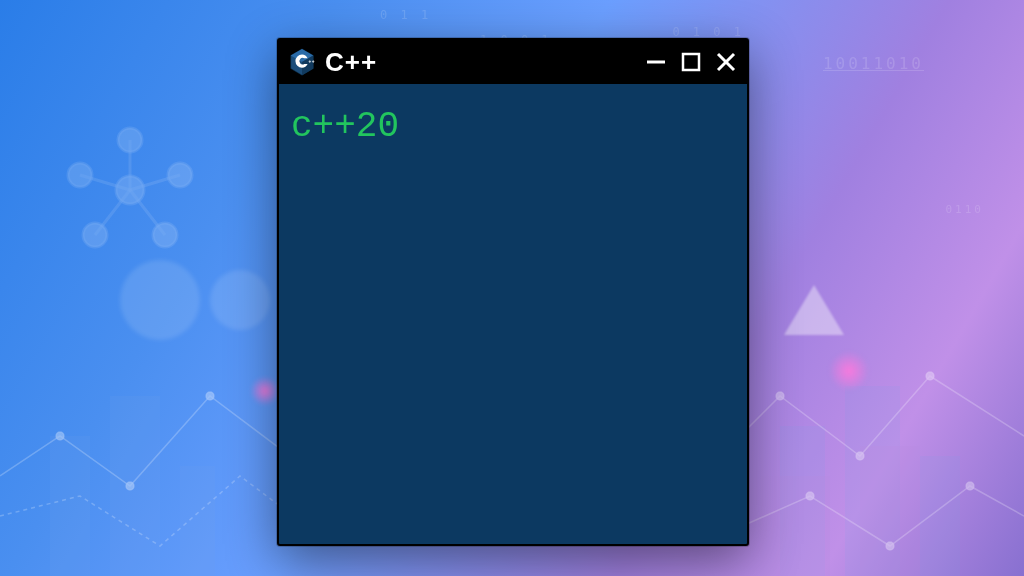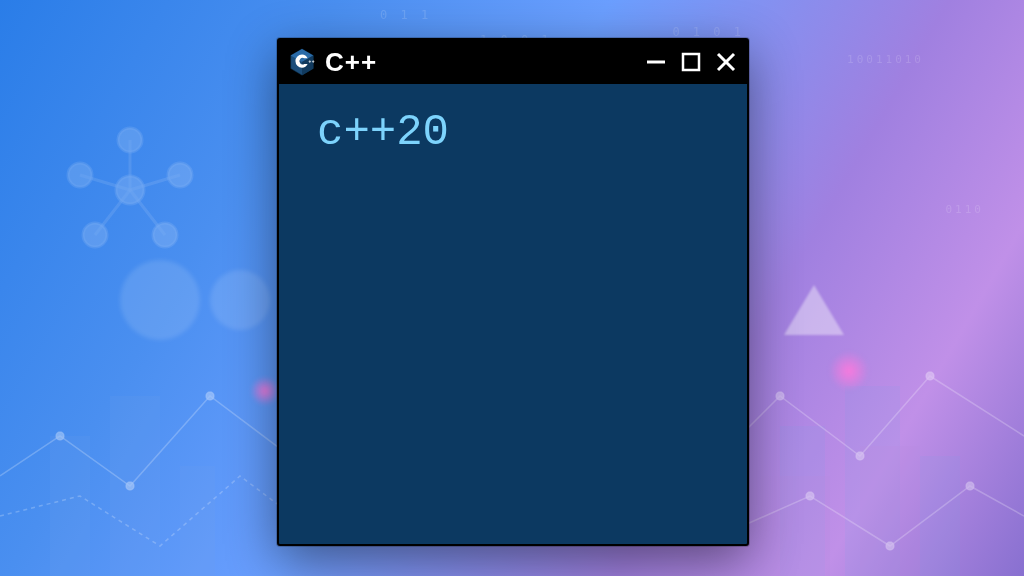--- a/index.html
+++ b/index.html
@@ -29,21 +29,21 @@
       color: rgba(255,255,255,0.15);
       font-family: monospace;
       font-size: 12px;
       letter-spacing: 3px;
       line-height: 1.8;
     }
     
     .bg-digits.d1 { top: 5px; left: 380px; }
     .bg-digits.d2 { top: 30px; left: 480px; }
     .bg-digits.d3 { top: 10px; right: 280px; margin-top: 12px; }
-    .bg-digits.d4 { top: 50px; right: 100px; font-size: 11px; }
+    .bg-digits.d4 { top: 50px; right: 100px; font-size: 16px; text-decoration: underline; }
     .bg-digits.d5 { top: 200px; right: 40px; font-size: 11px; }
     
     .bg-shape-circle {
       position: absolute;
       border-radius: 50%;
       background: rgba(255,255,255,0.12);
       filter: blur(2px);
     }
     .bg-shape-circle.c1 { width: 80px; height: 80px; top: 260px; left: 120px; }
     .bg-shape-circle.c2 { width: 60px; height: 60px; top: 270px; left: 210px; }
@@ -150,24 +150,24 @@
       align-items: center;
       justify-content: center;
     }
     
     .win-btn svg {
       display: block;
     }
     
     .terminal-content {
       flex: 1;
-      padding: 20px 38px;
-      color: #7dd3fc;
+      padding: 20px 12px;
+      color: #22c55e;
       font-family: 'Consolas', 'Courier New', monospace;
-      font-size: 44px;
+      font-size: 36px;
       line-height: 1.3;
       letter-spacing: 0;
     }
     
     .terminal-line {
       white-space: pre;
     }
   </style>
 </head>
 <body>

